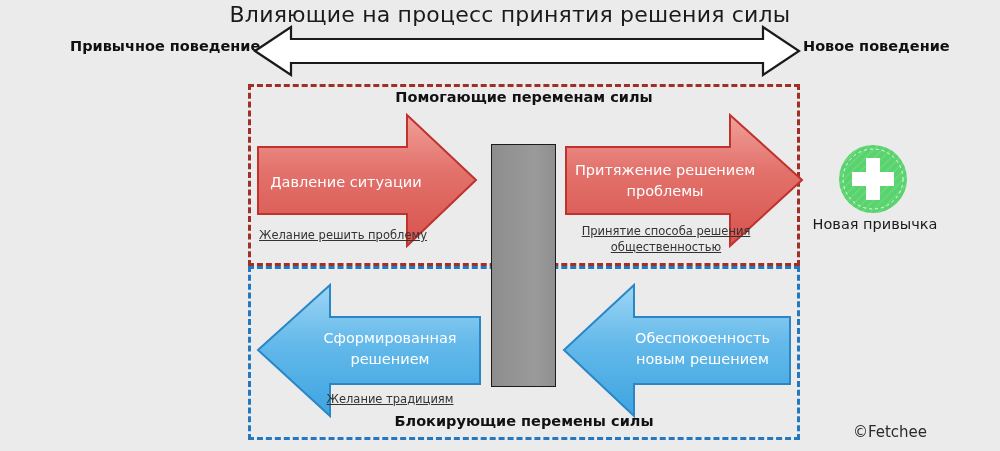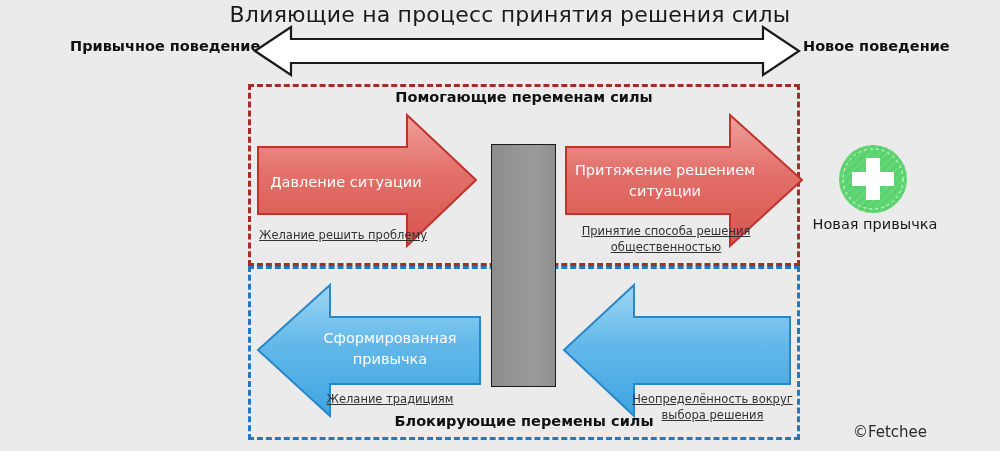--- a/index.html
+++ b/index.html
@@ -209,47 +209,47 @@
   <svg class="arrow-svg" style="left:554px; top:113px; width:240px; height:135px;" viewBox="0 0 240 135">
     <defs>
       <linearGradient id="redGrad2" x1="0" y1="0" x2="0" y2="1">
         <stop offset="0%" stop-color="#f0a09a"></stop>
         <stop offset="42%" stop-color="#e3726c"></stop>
         <stop offset="100%" stop-color="#d8534e"></stop>
       </linearGradient>
     </defs>
     <polygon points="2,34 166,34 166,2 238,67 166,133 166,101 2,101" fill="url(#redGrad2)" stroke="#c0322c" stroke-width="2" stroke-linejoin="miter"></polygon>
   </svg>
-  <div class="arrow-text" style="left:560px; top:160px; width:190px;">Притяжение решением ситуации</div>
+  <div class="arrow-text" style="left:560px; top:160px; width:190px;">Притяжение решением проблемы</div>
   <div class="caption" style="left:556px; top:224px; width:200px;">Принятие способа решения общественностью</div>
 
   <svg class="arrow-svg" style="left:246px; top:283px; width:226px; height:135px;" viewBox="0 0 226 135">
     <defs>
       <linearGradient id="blueGrad1" x1="0" y1="0" x2="0" y2="1">
         <stop offset="0%" stop-color="#9ed6f4"></stop>
         <stop offset="45%" stop-color="#63b9ea"></stop>
         <stop offset="100%" stop-color="#3fa4e0"></stop>
       </linearGradient>
     </defs>
     <polygon points="2,67 74,2 74,34 224,34 224,101 74,101 74,133" fill="url(#blueGrad1)" stroke="#2a86c6" stroke-width="2" stroke-linejoin="miter"></polygon>
   </svg>
-  <div class="arrow-text" style="left:300px; top:328px; width:160px;">Сформированная привычка</div>
+  <div class="arrow-text" style="left:300px; top:328px; width:160px;">Сформированная решением</div>
   <div class="caption" style="left:300px; top:392px; width:160px;">Желание традициям</div>
 
   <svg class="arrow-svg" style="left:552px; top:283px; width:230px; height:135px;" viewBox="0 0 230 135">
     <defs>
       <linearGradient id="blueGrad2" x1="0" y1="0" x2="0" y2="1">
         <stop offset="0%" stop-color="#9ed6f4"></stop>
         <stop offset="45%" stop-color="#63b9ea"></stop>
         <stop offset="100%" stop-color="#3fa4e0"></stop>
       </linearGradient>
     </defs>
     <polygon points="2,67 72,2 72,34 228,34 228,101 72,101 72,133" fill="url(#blueGrad2)" stroke="#2a86c6" stroke-width="2" stroke-linejoin="miter"></polygon>
   </svg>
-  <div class="caption" style="left:620px; top:392px; width:165px;">Неопределённость вокруг выбора решения</div>
+  <div class="arrow-text" style="left:610px; top:328px; width:165px;">Обеспокоенность новым решением</div>
 
   <svg id="green-badge" viewBox="0 0 72 72">
     <defs>
       <pattern id="hatch" width="6" height="6" patternTransform="rotate(45)" patternUnits="userSpaceOnUse">
         <rect width="6" height="6" fill="#5ad26e"></rect>
         <line x1="0" y1="0" x2="0" y2="6" stroke="#6ddc7f" stroke-width="2.5"></line>
       </pattern>
     </defs>
     <circle cx="36" cy="36" r="34" fill="url(#hatch)"></circle>
     <circle cx="36" cy="36" r="30" fill="none" stroke="#ffffff" stroke-width="1" stroke-dasharray="3 3" opacity="0.85"></circle>

